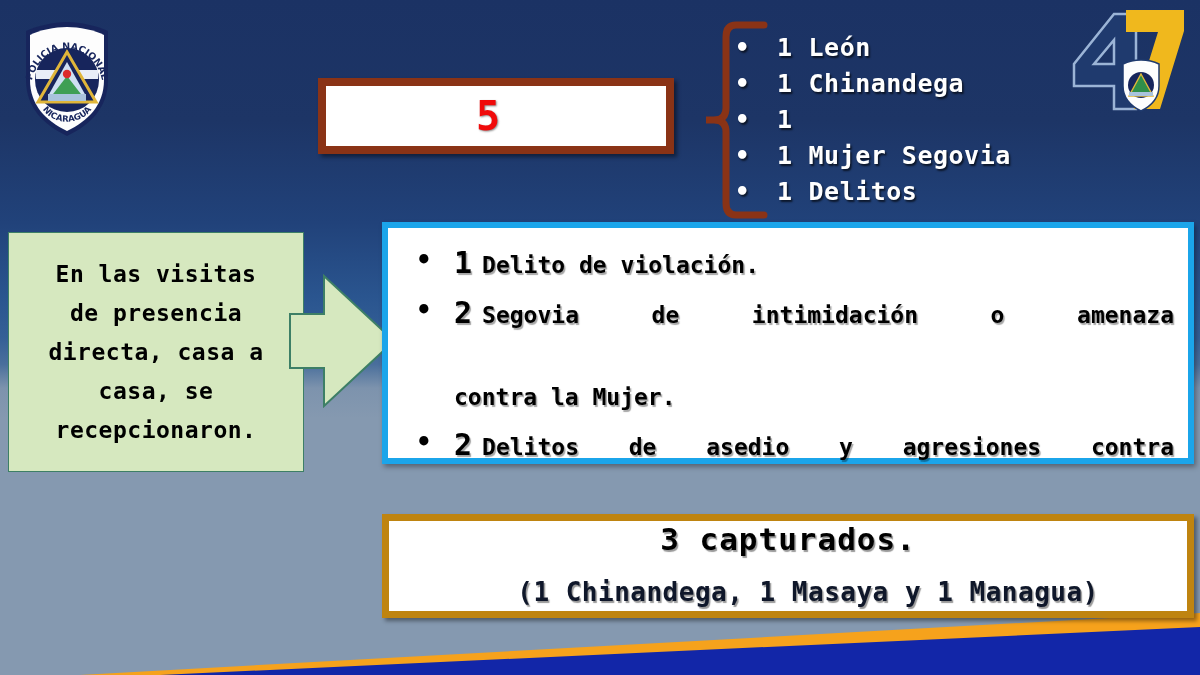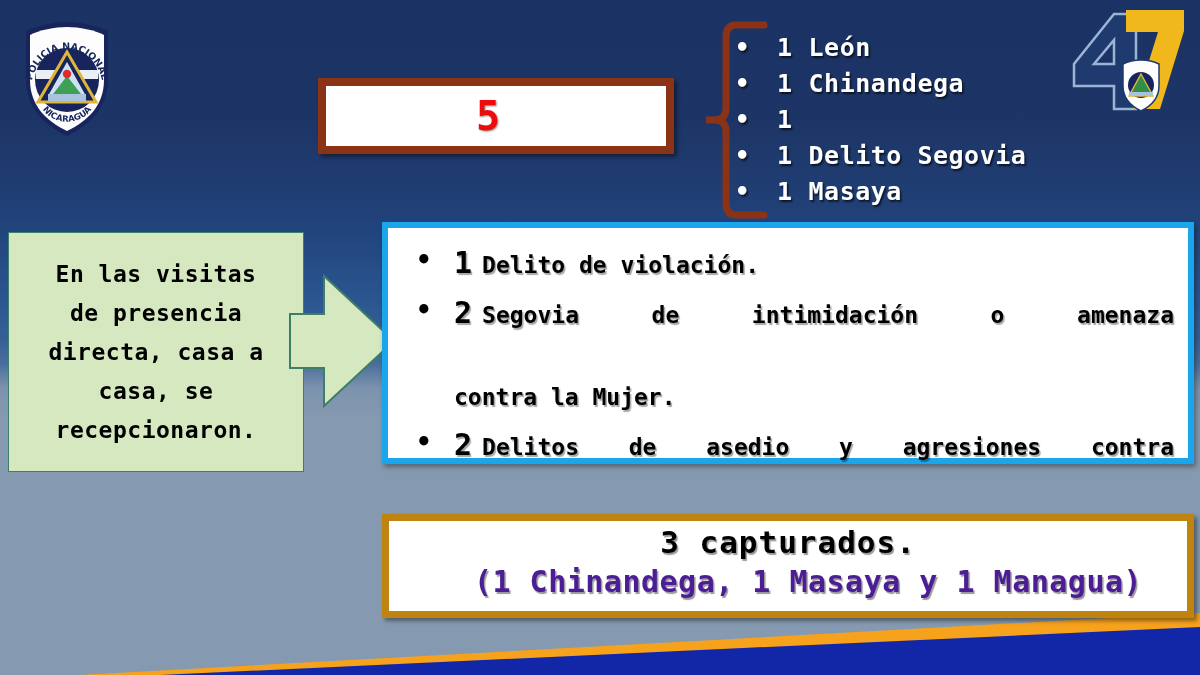--- a/index.html
+++ b/index.html
@@ -181,33 +181,34 @@
     position: absolute;
     left: 382px; top: 514px;
     width: 812px; height: 104px;
     background: #ffffff;
     border: 7px solid #bf8410;
     box-sizing: border-box;
     box-shadow: 3px 3px 4px rgba(0,0,0,.4);
     display: flex;
     flex-direction: column;
     align-items: center;
-    justify-content: flex-start;
+    justify-content: flex-end;
+    gap: 13px;
   }
   .capt-box .line1 {
     color: #000;
     font-size: 31px;
     font-weight: bold;
     line-height: 42px;
     text-shadow: 1.5px 1.5px 1px rgba(0,0,0,.4);
     letter-spacing: 1px;
   }
   .capt-box .line2 {
-    color: #4c1d95;
-    font-size: 30px;
+    color: #0f172a;
+    font-size: 26px;
     font-weight: bold;
     line-height: 38px;
     text-shadow: 1.5px 1.5px 1px rgba(0,0,0,.4);
     letter-spacing: 0.5px;
     margin-left: 40px;
   }
 </style>
 </head>
 <body>
 
@@ -282,26 +283,26 @@
       <span class="qty">1</span>
       <span>Chinandega</span>
     </li>
     <li>
       <span class="dot">•</span>
       <span class="qty">1</span>
     </li>
     <li>
       <span class="dot">•</span>
       <span class="qty">1</span>
-      <span>Delito Segovia</span>
-    </li>
-    <li>
-      <span class="dot">•</span>
-      <span class="qty">1</span>
-      <span>Masaya</span>
+      <span>Mujer Segovia</span>
+    </li>
+    <li>
+      <span class="dot">•</span>
+      <span class="qty">1</span>
+      <span>Delitos</span>
     </li>
   </ul>
 
   <div class="note-box">
     <p>En las visitas de presencia directa, casa a casa, se recepcionaron.</p>
   </div>
 
   <div class="arrow">
     <svg width="108" height="134" viewBox="0 0 108 134" xmlns="http://www.w3.org/2000/svg">
       <polygon points="2,40 36,40 36,2 106,67 36,132 36,94 2,94" fill="#d6e8bf" stroke="#3d7f66" stroke-width="2"></polygon>

